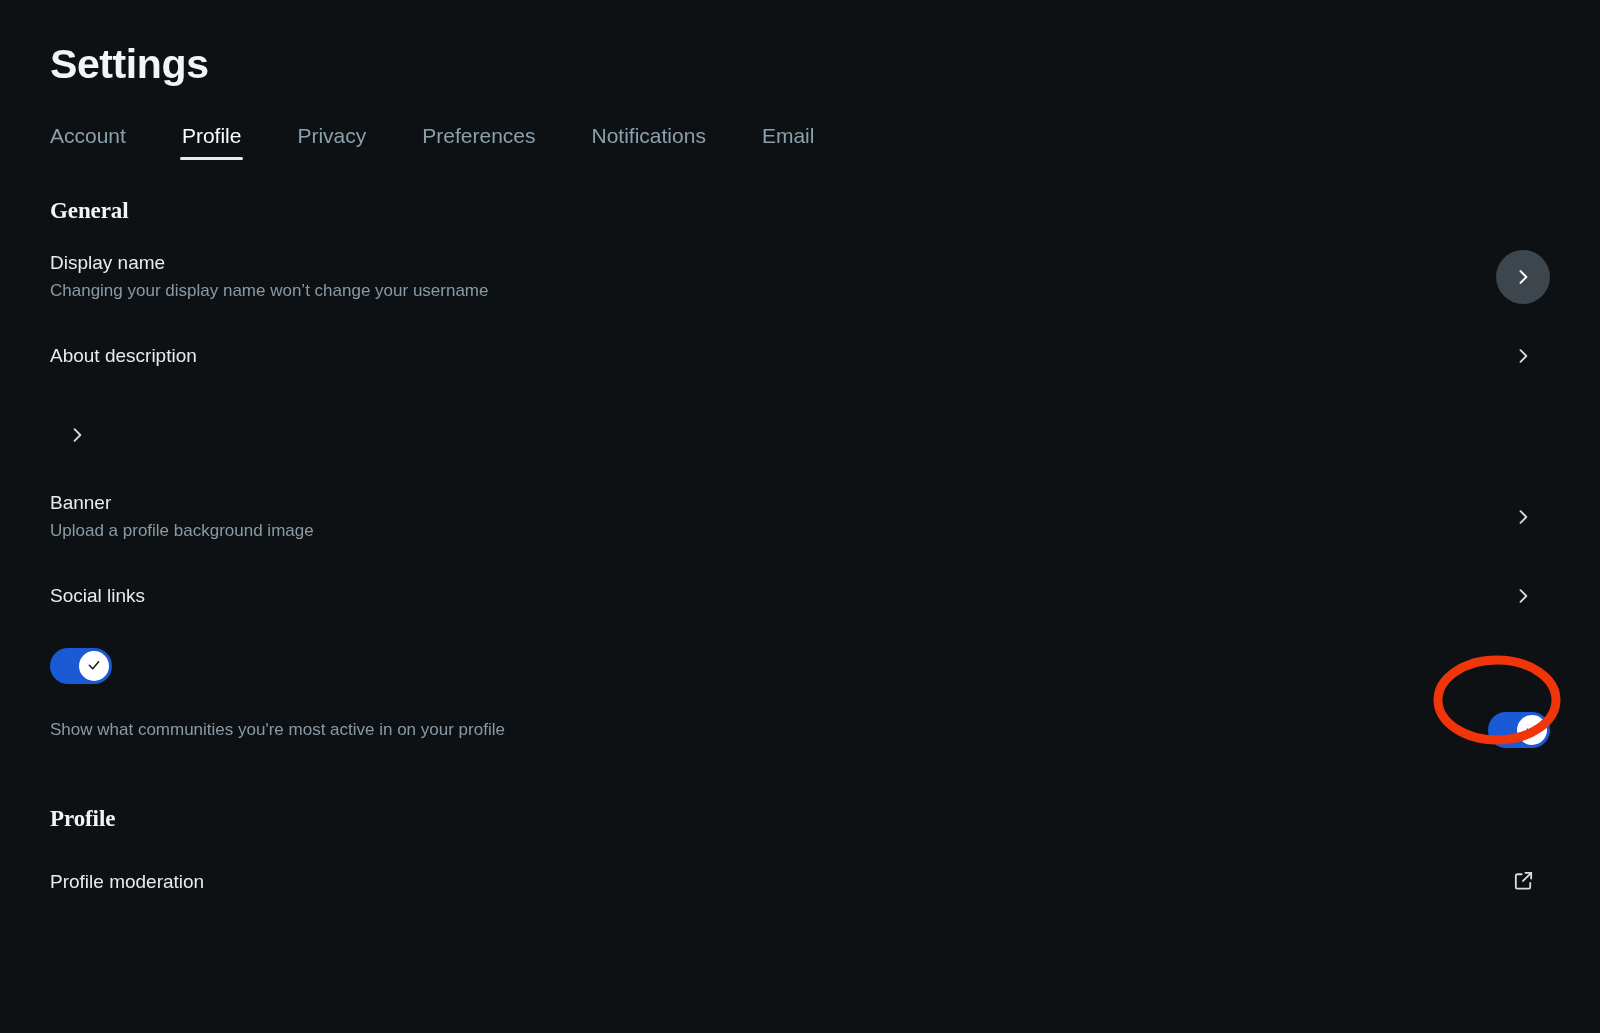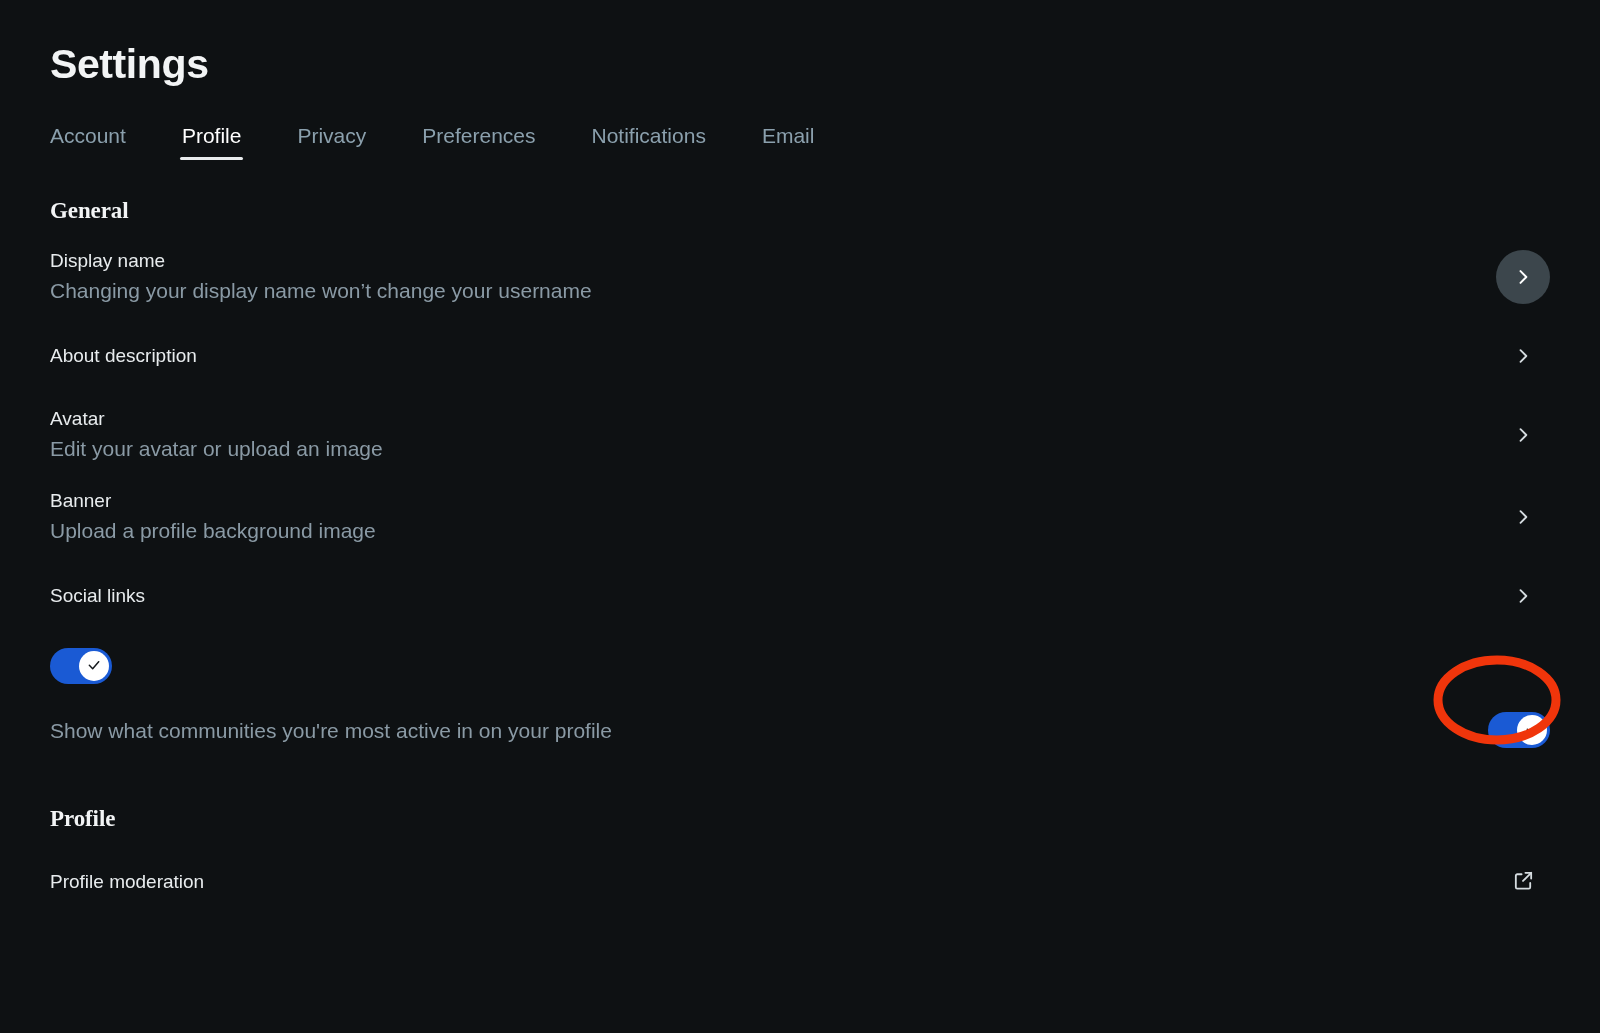--- a/index.html
+++ b/index.html
@@ -94,21 +94,21 @@
 
   .row-text { display: flex; flex-direction: column; gap: 7px; max-width: 1250px; }
 
   .row-label {
     font-size: 19px;
     color: #e8ecee;
     line-height: 1.1;
     font-weight: 400;
   }
   .row-desc {
-    font-size: 21px;
+    font-size: 17px;
     color: #8a9aa5;
     line-height: 1.2;
   }
 
   .row-control {
     display: flex;
     align-items: center;
     justify-content: center;
     flex: 0 0 auto;
     position: relative;
@@ -225,24 +225,20 @@
           <span>
             <svg width="20" height="20" viewBox="0 0 24 24" fill="none" stroke="#d6dde1" stroke-width="2.2" stroke-linecap="round" stroke-linejoin="round">
               <polyline points="9 5 16 12 9 19"></polyline>
             </svg>
           </span>
         </button>
       </div>
     </div>
 
     <div class="row row-tall">
-      <div class="row-text">
-        <div class="row-label">Avatar</div>
-        <div class="row-desc">Edit your avatar or upload an image</div>
-      </div>
       <div class="row-control">
         <button class="chevron-btn">
           <span>
             <svg width="20" height="20" viewBox="0 0 24 24" fill="none" stroke="#d6dde1" stroke-width="2.2" stroke-linecap="round" stroke-linejoin="round">
               <polyline points="9 5 16 12 9 19"></polyline>
             </svg>
           </span>
         </button>
       </div>
     </div>

